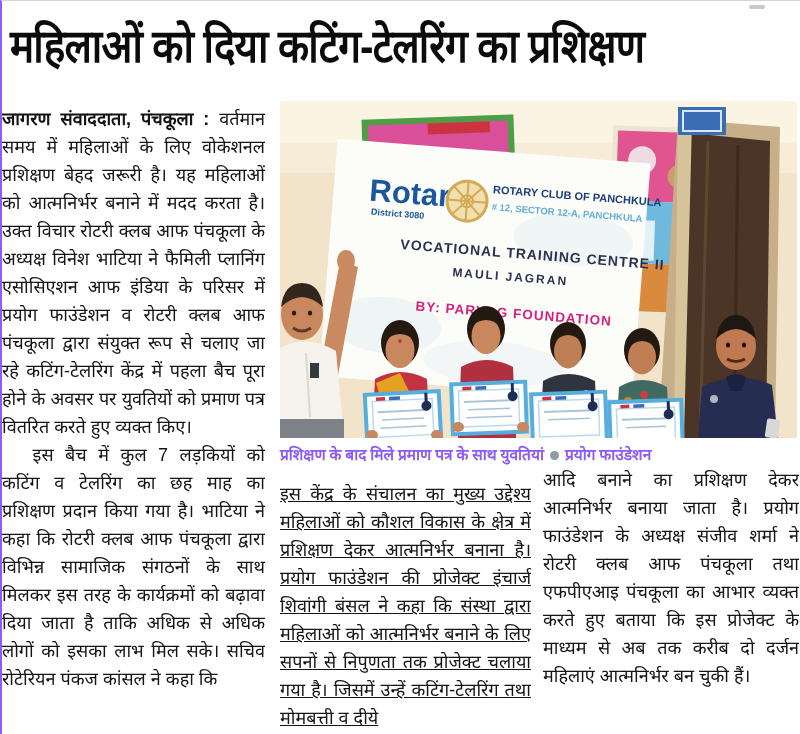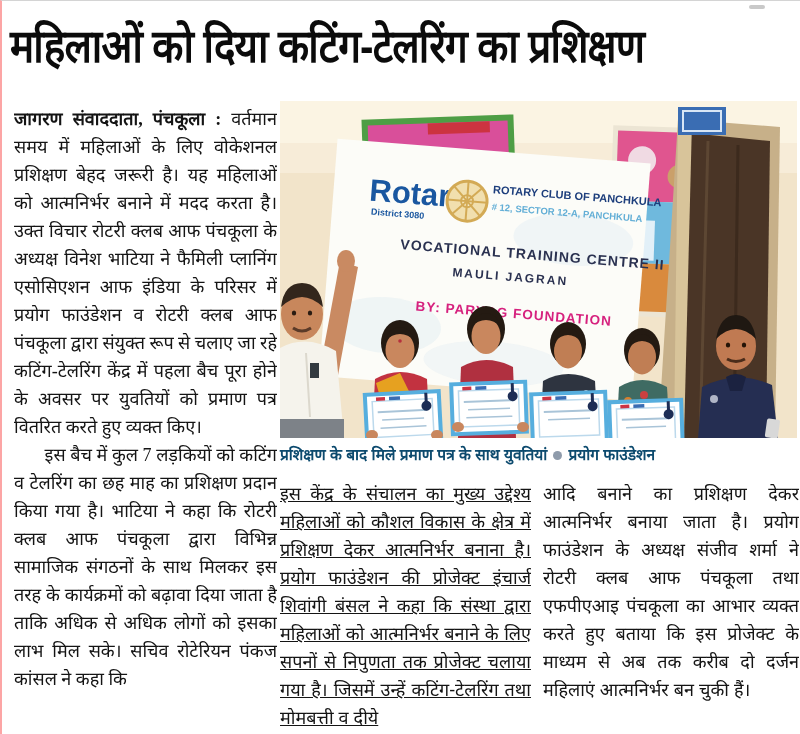--- a/index.html
+++ b/index.html
@@ -1,49 +1,49 @@
 <!DOCTYPE html>
 <html lang="hi"><head>
 <meta charset="utf-8">
 <style>
   html,body{margin:0;padding:0;background:#ffffff;}
   .page{
     position:relative;width:800px;height:734px;background:#ffffff;
     font-family:"Liberation Sans","DejaVu Sans",sans-serif;
     overflow:hidden;box-sizing:border-box;
-    border-left:2px solid #fca5a5;border-top:1px solid #d4d4d4;
+    border-left:2px solid #8b5cf6;border-top:1px solid #d4d4d4;
   }
   .headline{
     position:absolute;left:8px;top:12px;width:905px;
     font-size:46px;font-weight:bold;color:#0b0b0b;line-height:1.45;
     transform:scaleX(0.88);transform-origin:left top;
     white-space:nowrap;letter-spacing:-1px;
   }
   .body-text{
     font-size:18px;line-height:28px;color:#141414;text-align:justify;
   }
   .body-text p{margin:0;}
-  .col-left{position:absolute;left:12px;top:104px;width:263px;height:622px;overflow:hidden;font-family:Liberation Serif, serif;}
+  .col-left{position:absolute;left:0;top:104px;width:263px;height:622px;overflow:hidden;}
   .col-left .para2{text-indent:1.7em;}
   .lead{font-weight:bold;}
   .photo-wrap{
     position:absolute;left:278px;top:100px;width:517px;height:337px;
     background:#f2e4ca;overflow:hidden;
   }
   .caption{
     position:absolute;left:278px;top:442px;width:519px;
-    font-size:15.5px;font-weight:bold;color:#0c4a6e;line-height:24px;
-    display:flex;align-items:center;gap:5px;white-space:nowrap;
+    font-size:15.5px;font-weight:bold;color:#8b5cf6;line-height:24px;
+    display:flex;align-items:center;gap:5px;white-space:nowrap;font-family:Liberation Serif, serif;
   }
   .caption .bullet{
     display:inline-block;width:9px;height:9px;border-radius:50%;
     background:#8f9bab;flex:0 0 auto;margin:0 1px;
   }
   .col-mid{position:absolute;left:278px;top:479px;width:251px;height:250px;overflow:hidden;text-decoration:underline;}
-  .col-right{position:absolute;left:541px;top:479px;width:256px;height:250px;overflow:hidden;}
+  .col-right{position:absolute;left:541px;top:465px;width:256px;height:250px;overflow:hidden;}
   .scan-artifact{position:absolute;left:747px;top:4px;width:16px;height:4px;background:#c9c9c9;border-radius:2px;}
   svg text{font-family:"Liberation Sans","DejaVu Sans",sans-serif;}
 </style>
 </head>
 <body>
 
 <div class="page">
 
   <div class="headline">महिलाओं को दिया कटिंग-टेलरिंग का प्रशिक्षण</div>
   <div class="scan-artifact"></div>

